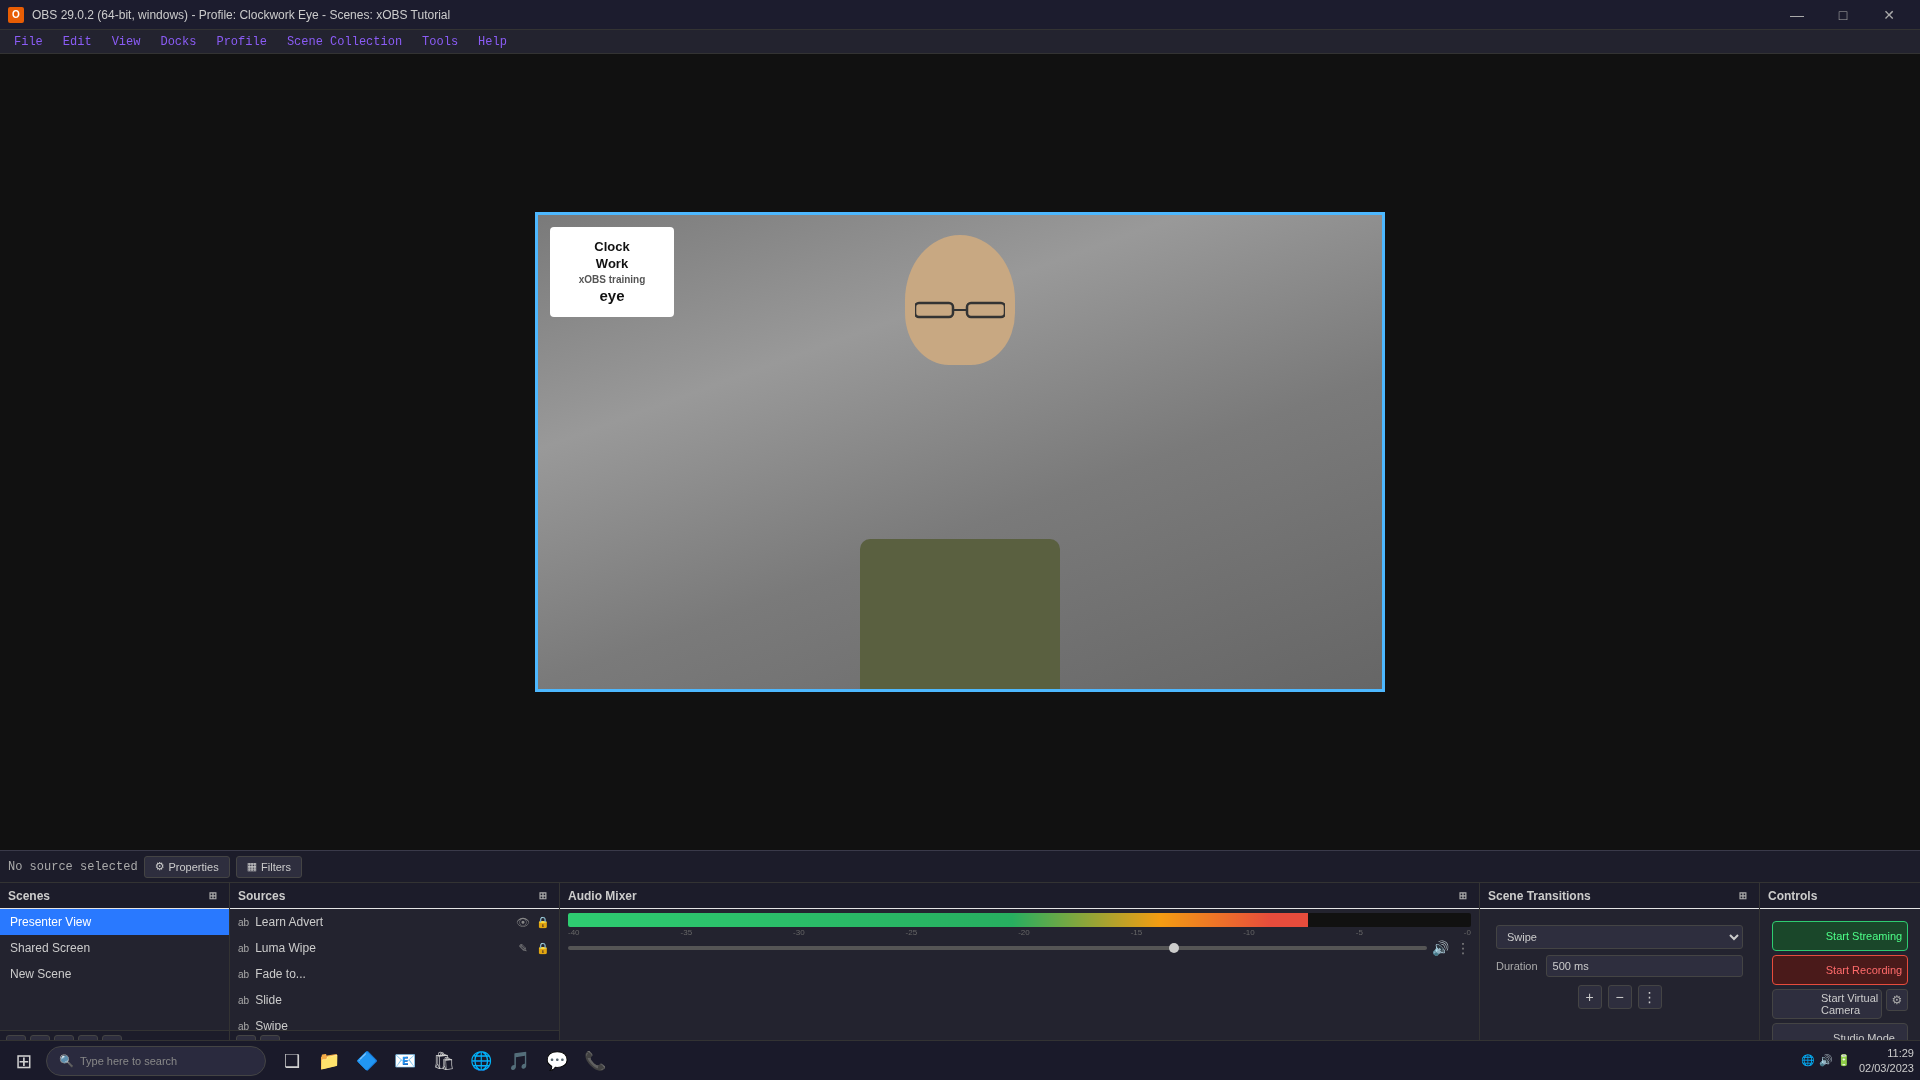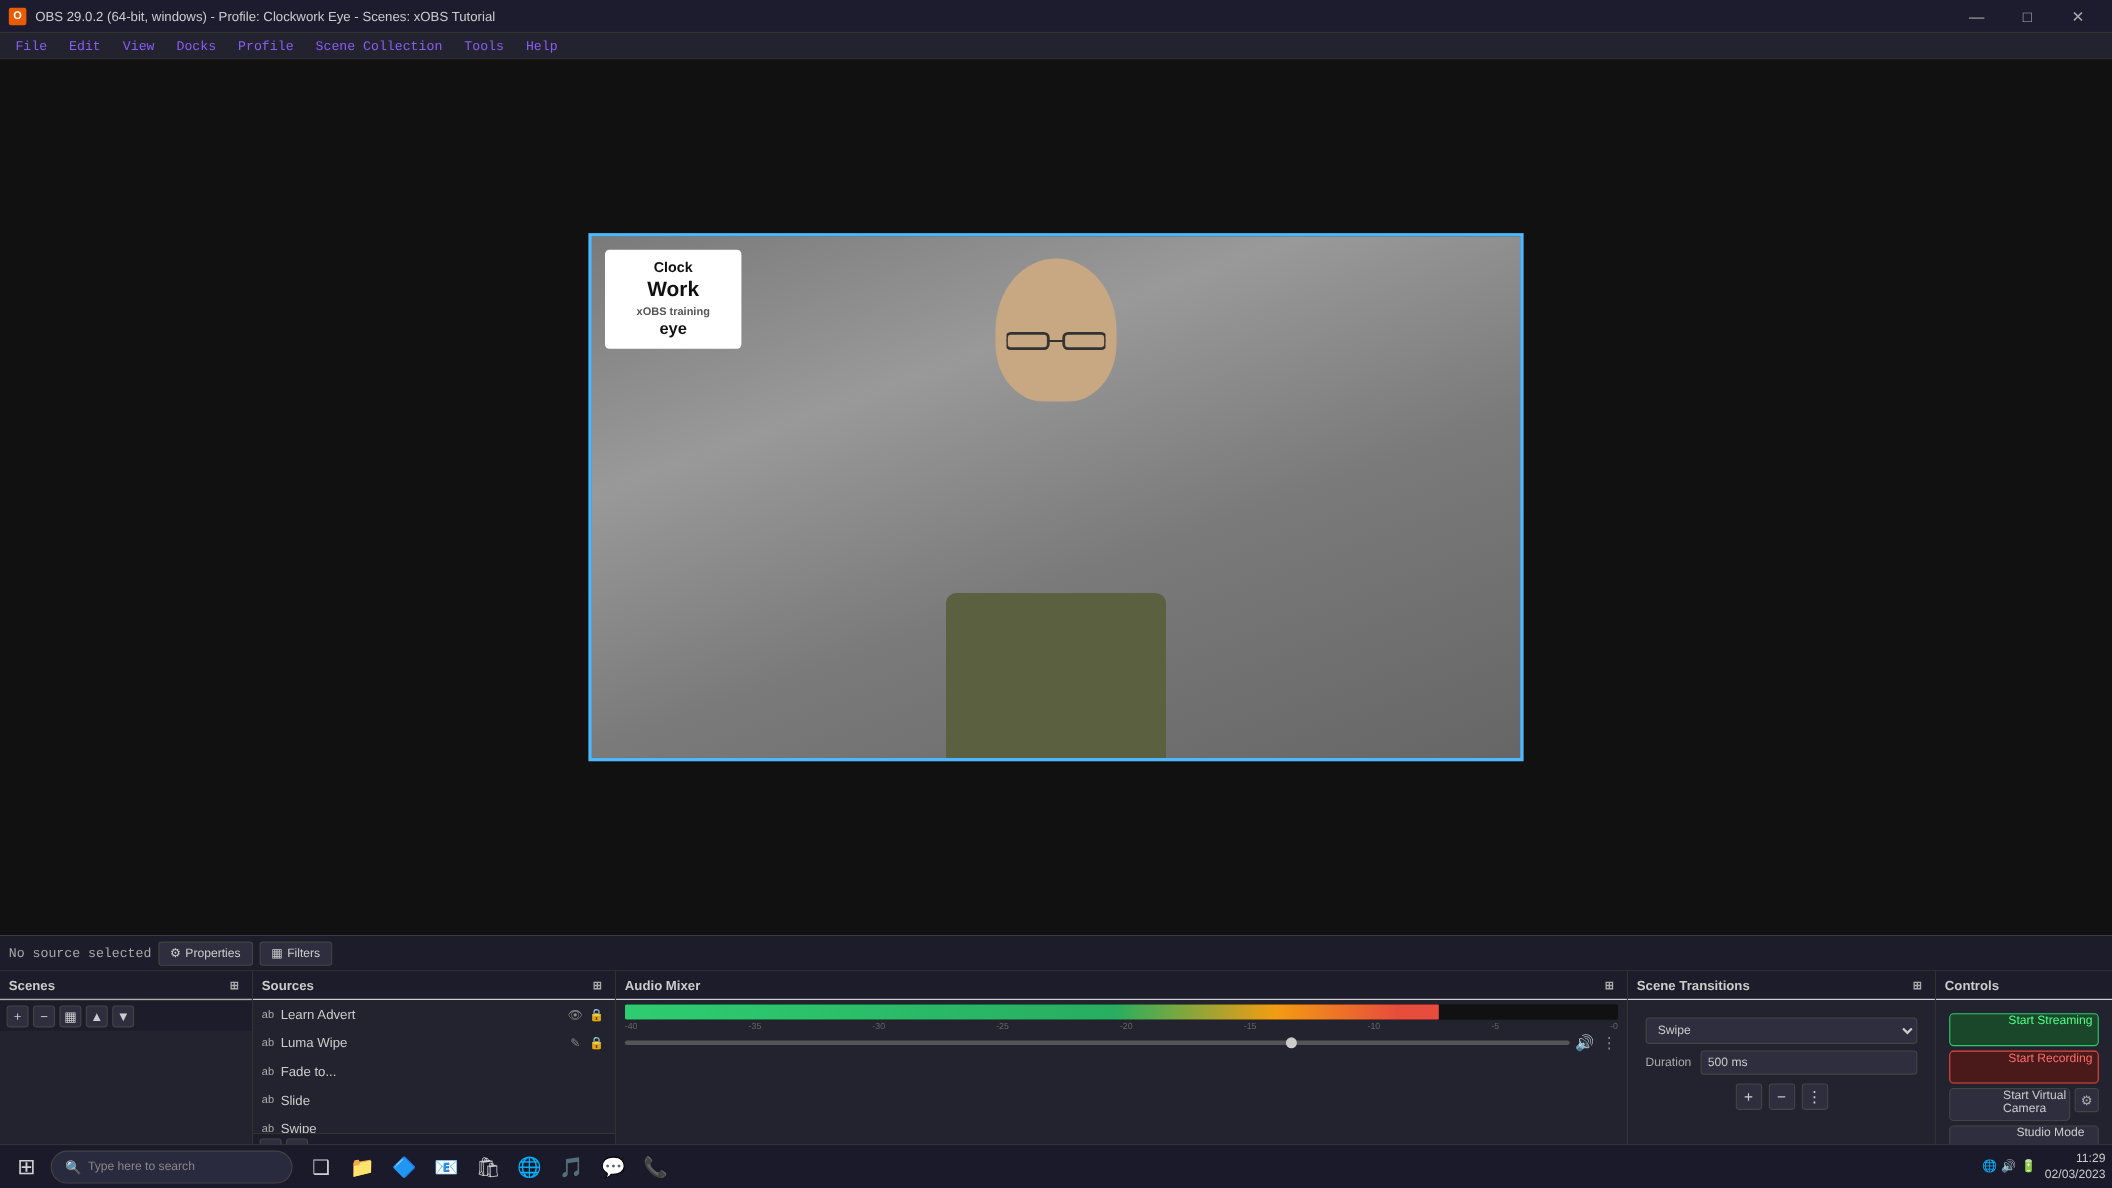--- a/index.html
+++ b/index.html
@@ -423,20 +423,21 @@
     }
     .ctrl-btn {
       height: 30px;
       background: #2e2e3e;
       border: 1px solid #444;
       border-radius: 4px;
       color: #ccc;
       cursor: pointer;
       font-size: 11px;
       display: flex;
+      align-items: center;
       justify-content: center;
       width: 100%;
       padding-left: 48px;
     }
     .ctrl-btn.stream { background: #1a472a; color: #4dff88; border-color: #2ecc71; }
     .ctrl-btn.record { background: #4a1a1a; color: #ff6b6b; border-color: #e74c3c; }
     .ctrl-gear {
       width: 22px;
       height: 22px;
       background: #2e2e3e;
@@ -643,21 +644,21 @@
               <line x1="90" y1="10" x2="98" y2="8" stroke="#333" stroke-width="2"></line>
             </svg>
           </div>
         </div>
         <div class="person-body"></div>
       </div>
 
       <div class="preview-logo">
         <div class="logo-text">
           <div style="font-size:13px; font-weight:900; color:#111;">Clock</div>
-          <div style="font-size:19px; font-weight:900; color:#111;">Work</div>
+          <div style="font-size:13px; font-weight:900; color:#111;">Work</div>
           <div style="font-size:10px; color:#555;">xOBS training</div>
           <div style="font-size:15px; font-weight:900; color:#111;">eye</div>
         </div>
       </div>
 
       <div class="preview-banner-top">
         
       </div>
 
     </div>
@@ -677,20 +678,31 @@
       </div>
     </div>
 
     <div class="panels-row">
 
       <div class="panel scenes-panel">
         <div class="panel-header">
           <span>Scenes</span>
           <div class="panel-header-icons">
             <div class="panel-icon">⊞</div>
+          </div>
+        </div>
+        <div class="panel-body">
+          <div class="scene-item active">
+            <span>Presenter View</span>
+          </div>
+          <div class="scene-item">
+            <span>Shared Screen</span>
+          </div>
+          <div class="scene-item">
+            <span>New Scene</span>
           </div>
         </div>
         <div class="panel-footer">
           <div class="footer-btn">+</div>
           <div class="footer-btn">−</div>
           <div class="footer-btn">▦</div>
           <div class="footer-btn">▲</div>
           <div class="footer-btn">▼</div>
         </div>
       </div>

